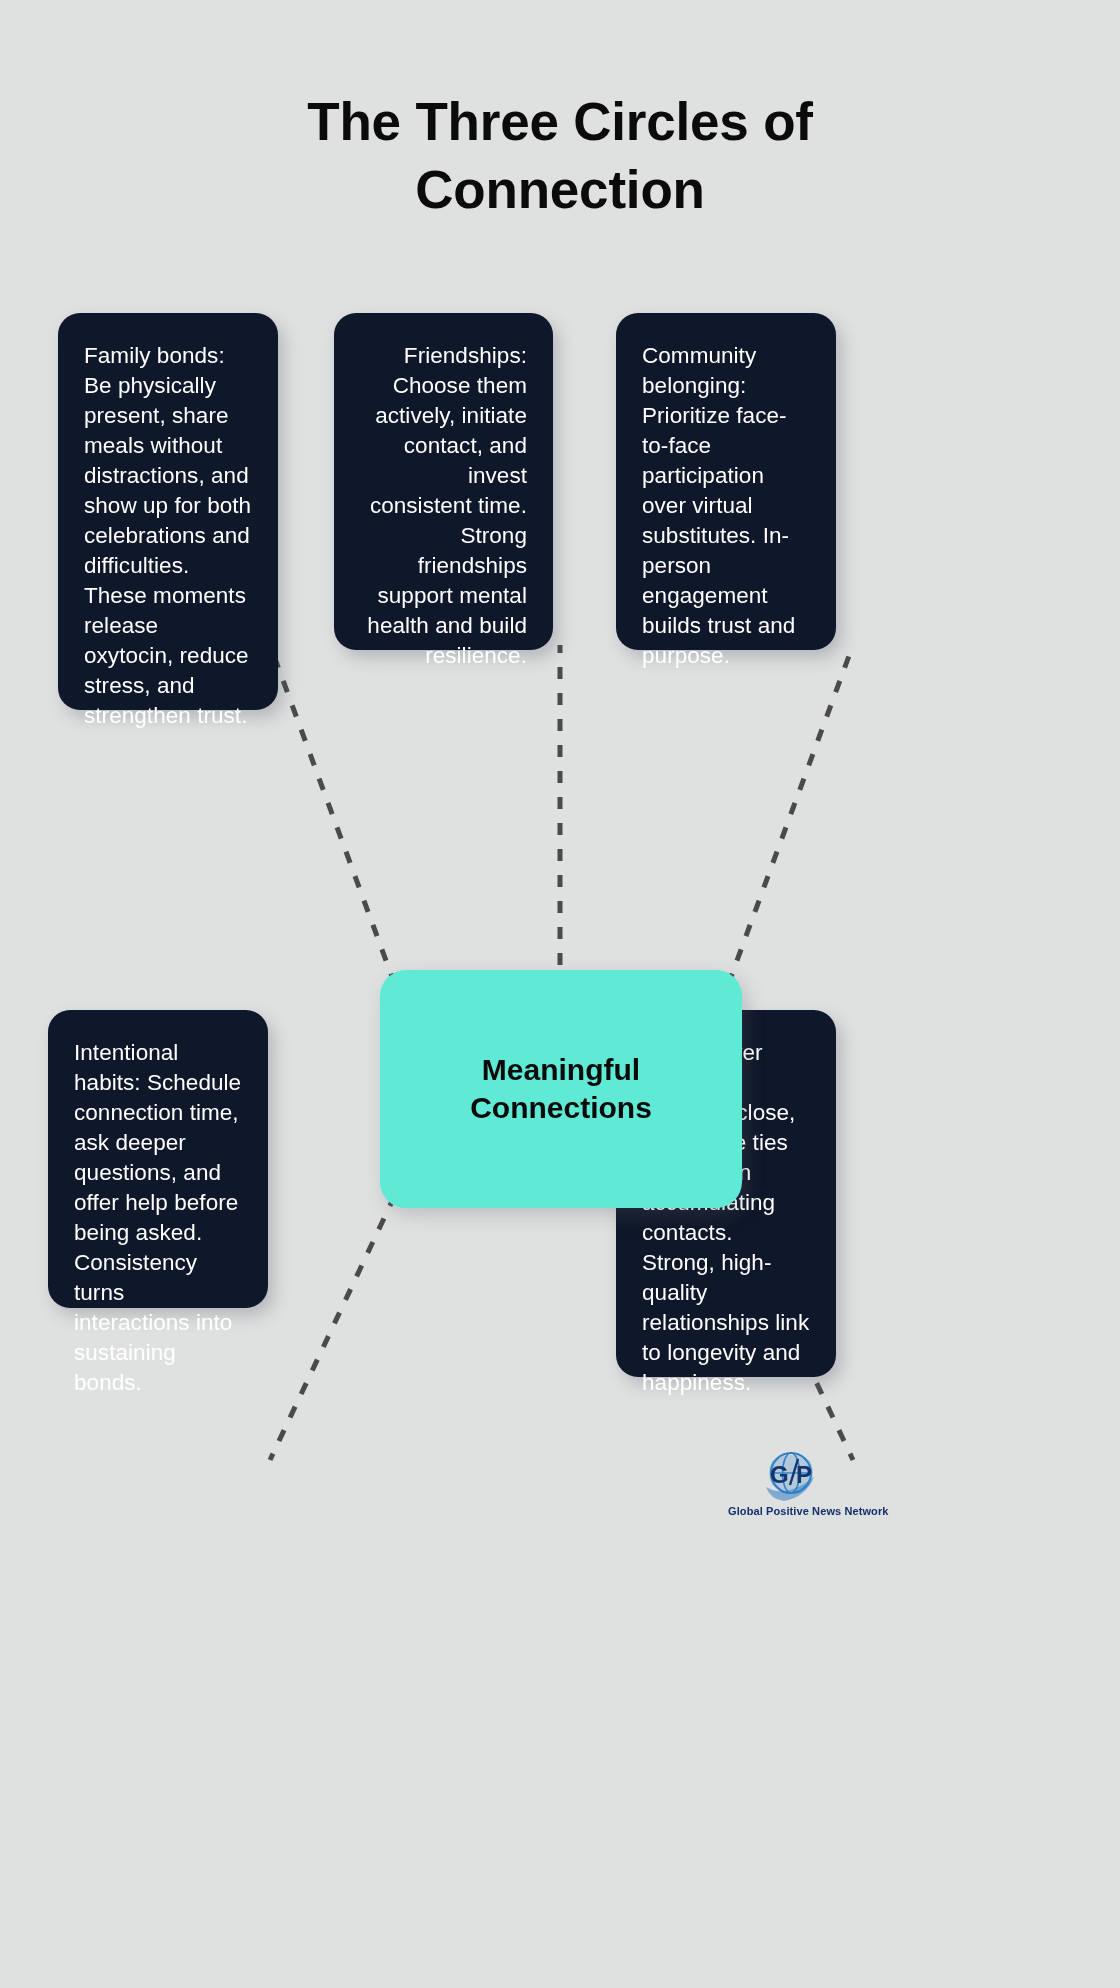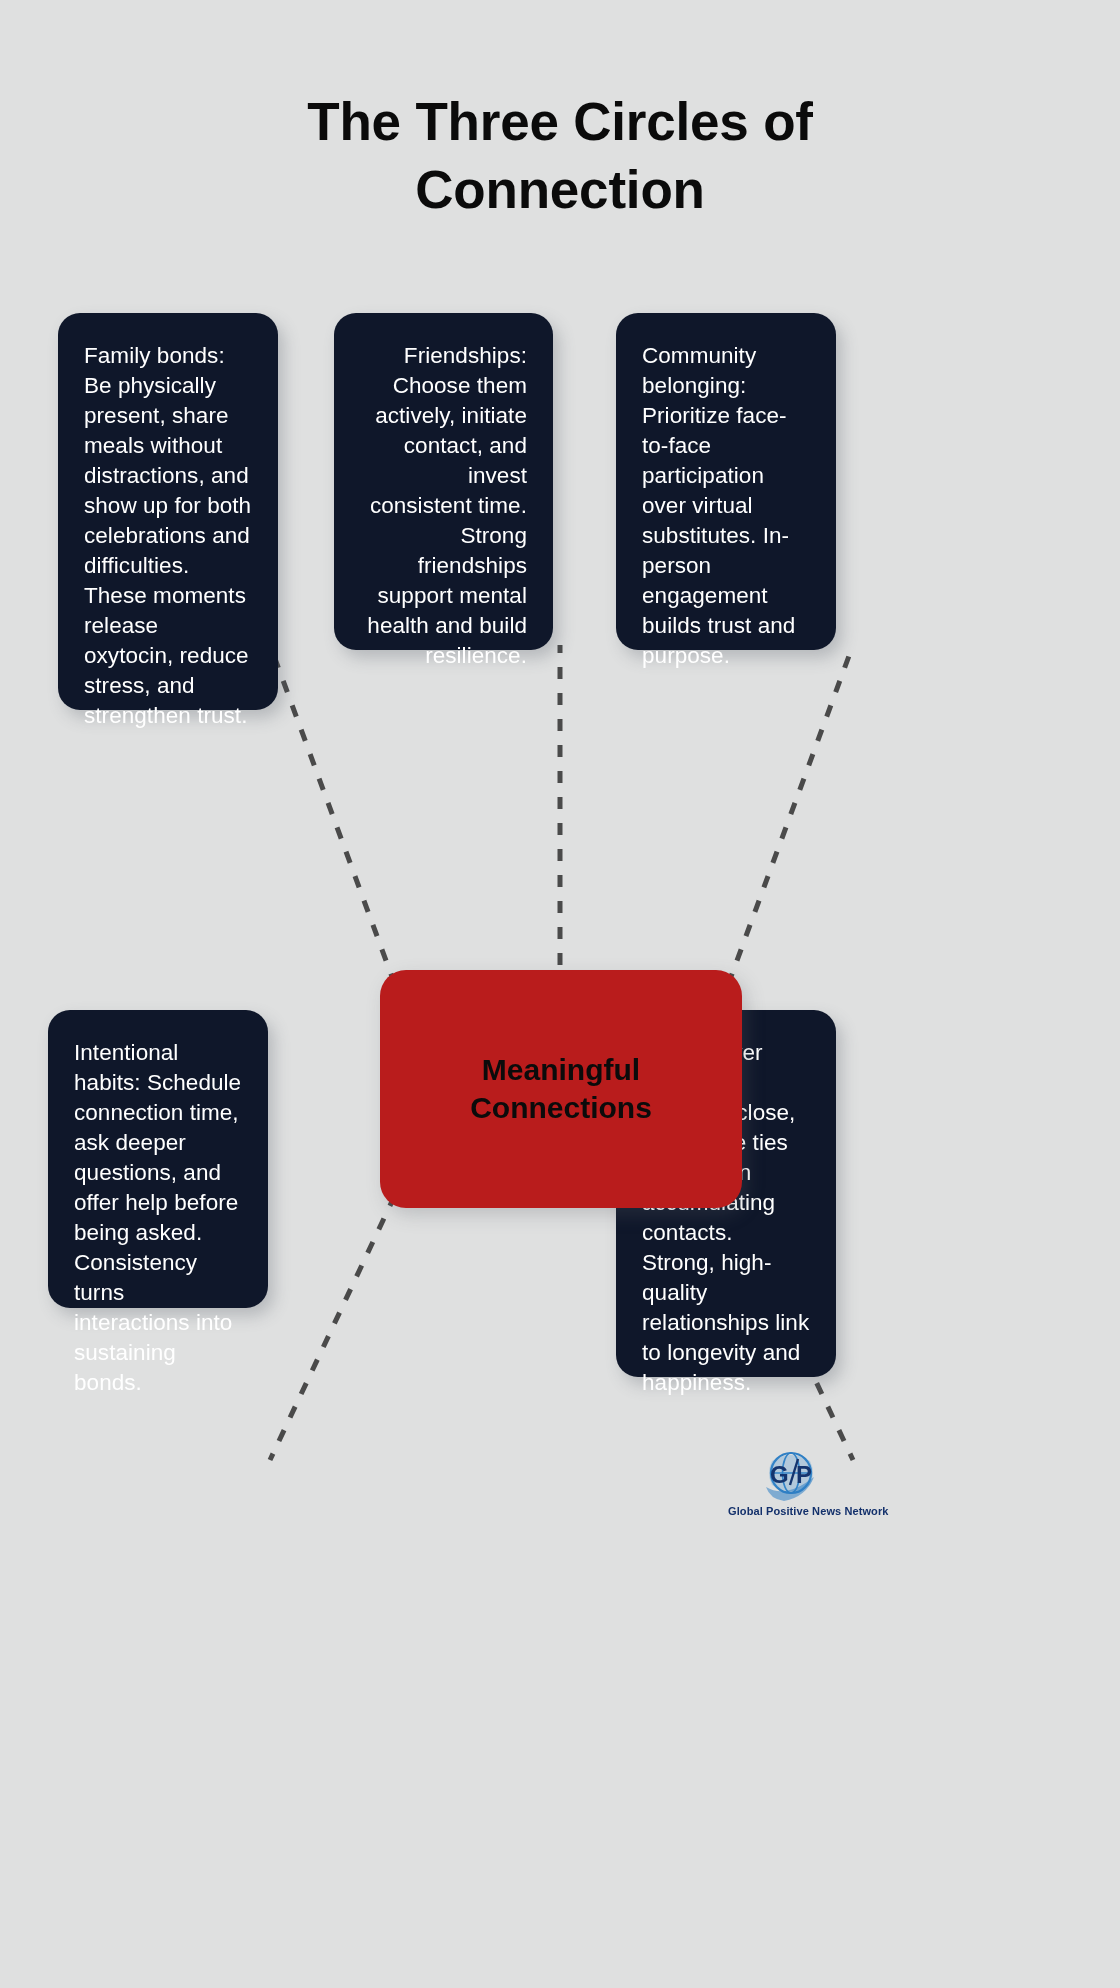--- a/index.html
+++ b/index.html
@@ -58,21 +58,21 @@
     letter-spacing: 0.05px;
   }
 
   
   .center-node {
     position: absolute;
     left: 380px;
     top: 970px;
     width: 362px;
     height: 238px;
-    background: #b91c1c;
+    background: #5eead4;
     border-radius: 26px;
     box-shadow: 5px 7px 18px rgba(90, 95, 105, 0.25);
     display: flex;
     align-items: center;
     justify-content: center;
   }
   .center-node .center-label {
     font-size: 30px;
     font-weight: bold;
     color: #0b0b0b;

